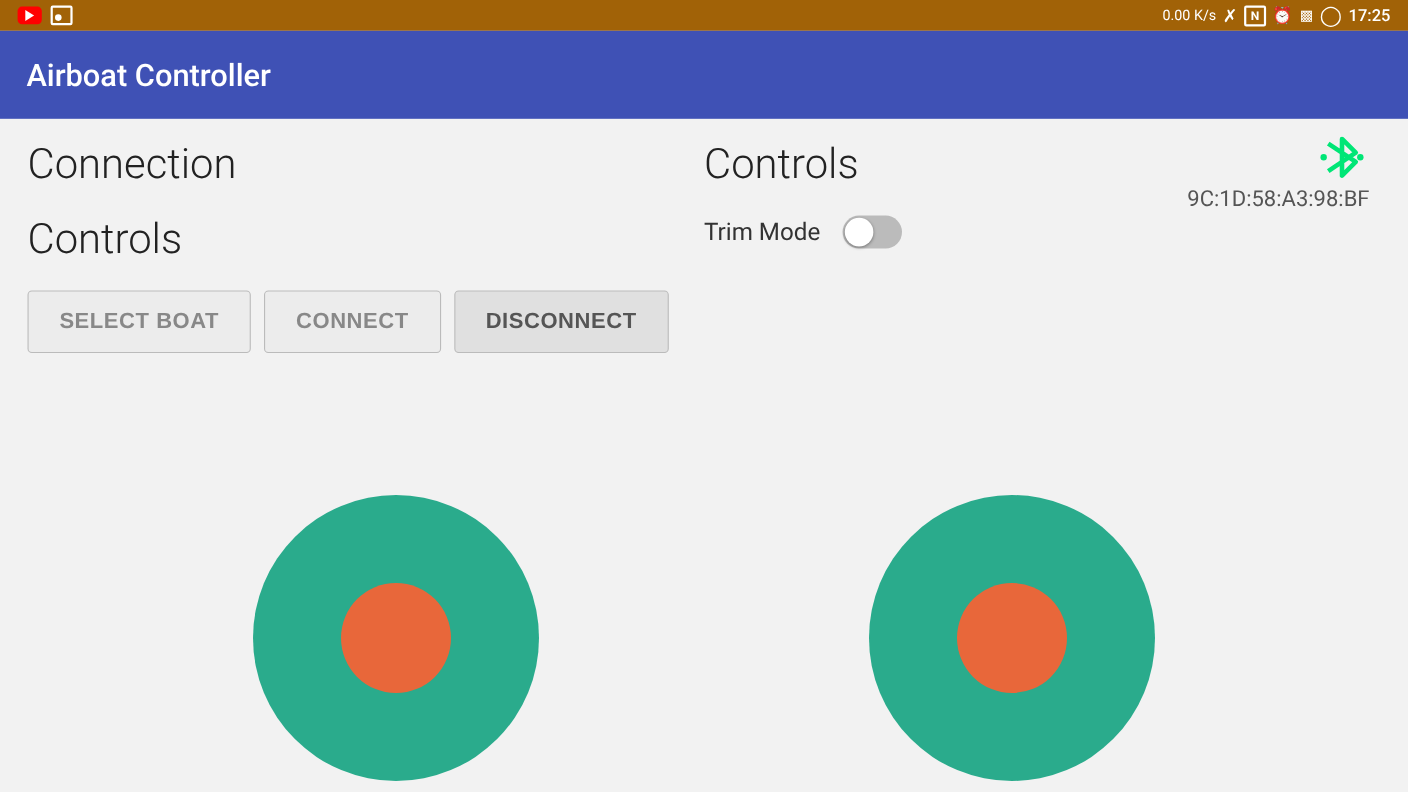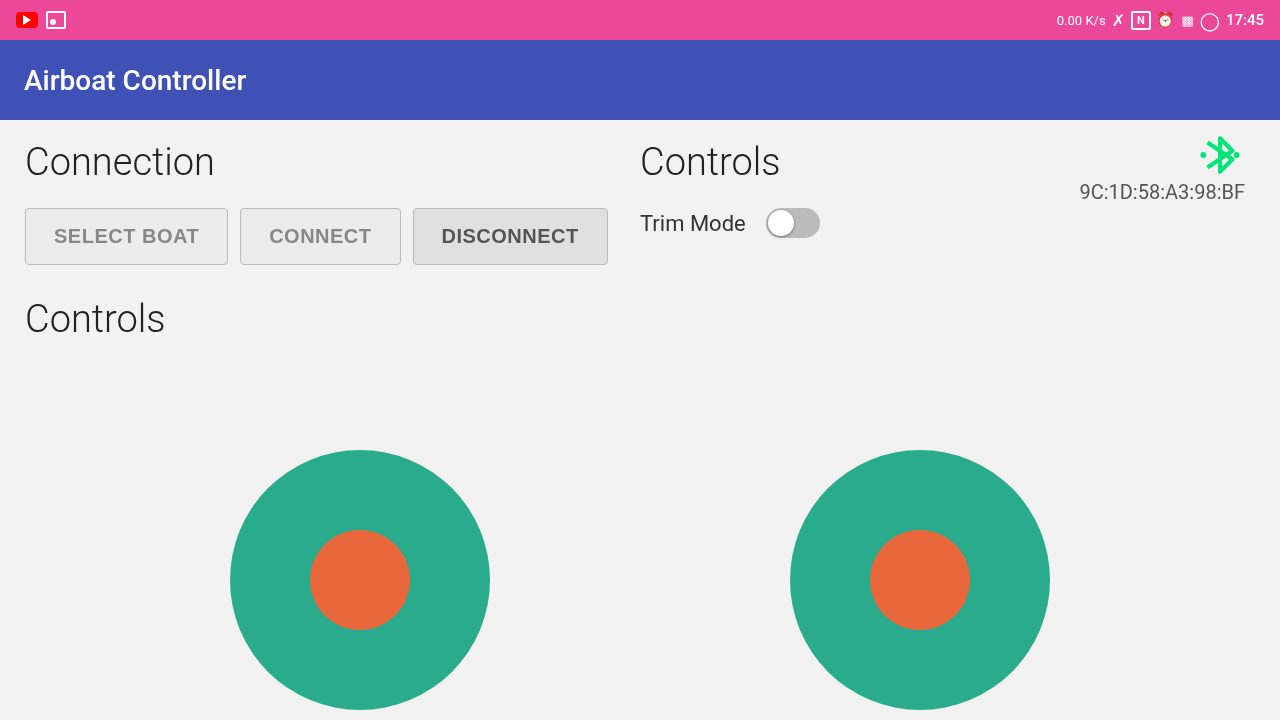--- a/index.html
+++ b/index.html
@@ -7,22 +7,22 @@
     body {
       width: 1280px;
       height: 720px;
       overflow: hidden;
       font-family: 'Roboto', Arial, sans-serif;
       background: #f2f2f2;
     }
 
     
     #status-bar {
-      background: #ec4899;
-      height: 40px;
+      background: #a16207;
+      height: 28px;
       display: flex;
       align-items: center;
       justify-content: space-between;
       padding: 0 16px;
       color: white;
       font-size: 13px;
     }
 
     #status-left {
       display: flex;
@@ -241,42 +241,42 @@
 
     <span style="font-size:16px;">✗</span>
 
     <span style="border:2px solid white; padding:1px 4px; font-size:11px; border-radius:2px; font-weight:bold;">N</span>
 
     <span style="font-size:15px;">⏰</span>
 
     <span style="font-size:13px;">▩</span>
 
     <span style="font-size:18px;">◯</span>
-    <span style="font-size:15px; font-weight:500;">17:45</span>
+    <span style="font-size:15px; font-weight:500;">17:25</span>
   </div>
 </div>
 
 <div id="app-bar">
   <span id="app-title">Airboat Controller</span>
 </div>
 
 <div id="main-content">
 
   <div id="left-panel">
 
     <h2 class="section-heading">Connection</h2>
+
+    <div id="controls-section">
+      <h2 class="section-heading">Controls</h2>
+    </div>
 
     <div id="connection-buttons">
       <button class="conn-btn">SELECT BOAT</button>
       <button class="conn-btn">CONNECT</button>
       <button class="conn-btn active">DISCONNECT</button>
-    </div>
-
-    <div id="controls-section">
-      <h2 class="section-heading">Controls</h2>
     </div>
 
   </div>
 
   <div id="right-panel">
 
     <div id="bluetooth-icon-container">
       <svg id="bt-icon" viewBox="0 0 50 60" fill="#00e676" xmlns="http://www.w3.org/2000/svg">
 
         <polyline points="10,15 40,35 25,50 25,10 40,25 10,45" fill="none" stroke="#00e676" stroke-width="5" stroke-linejoin="round"></polyline>

